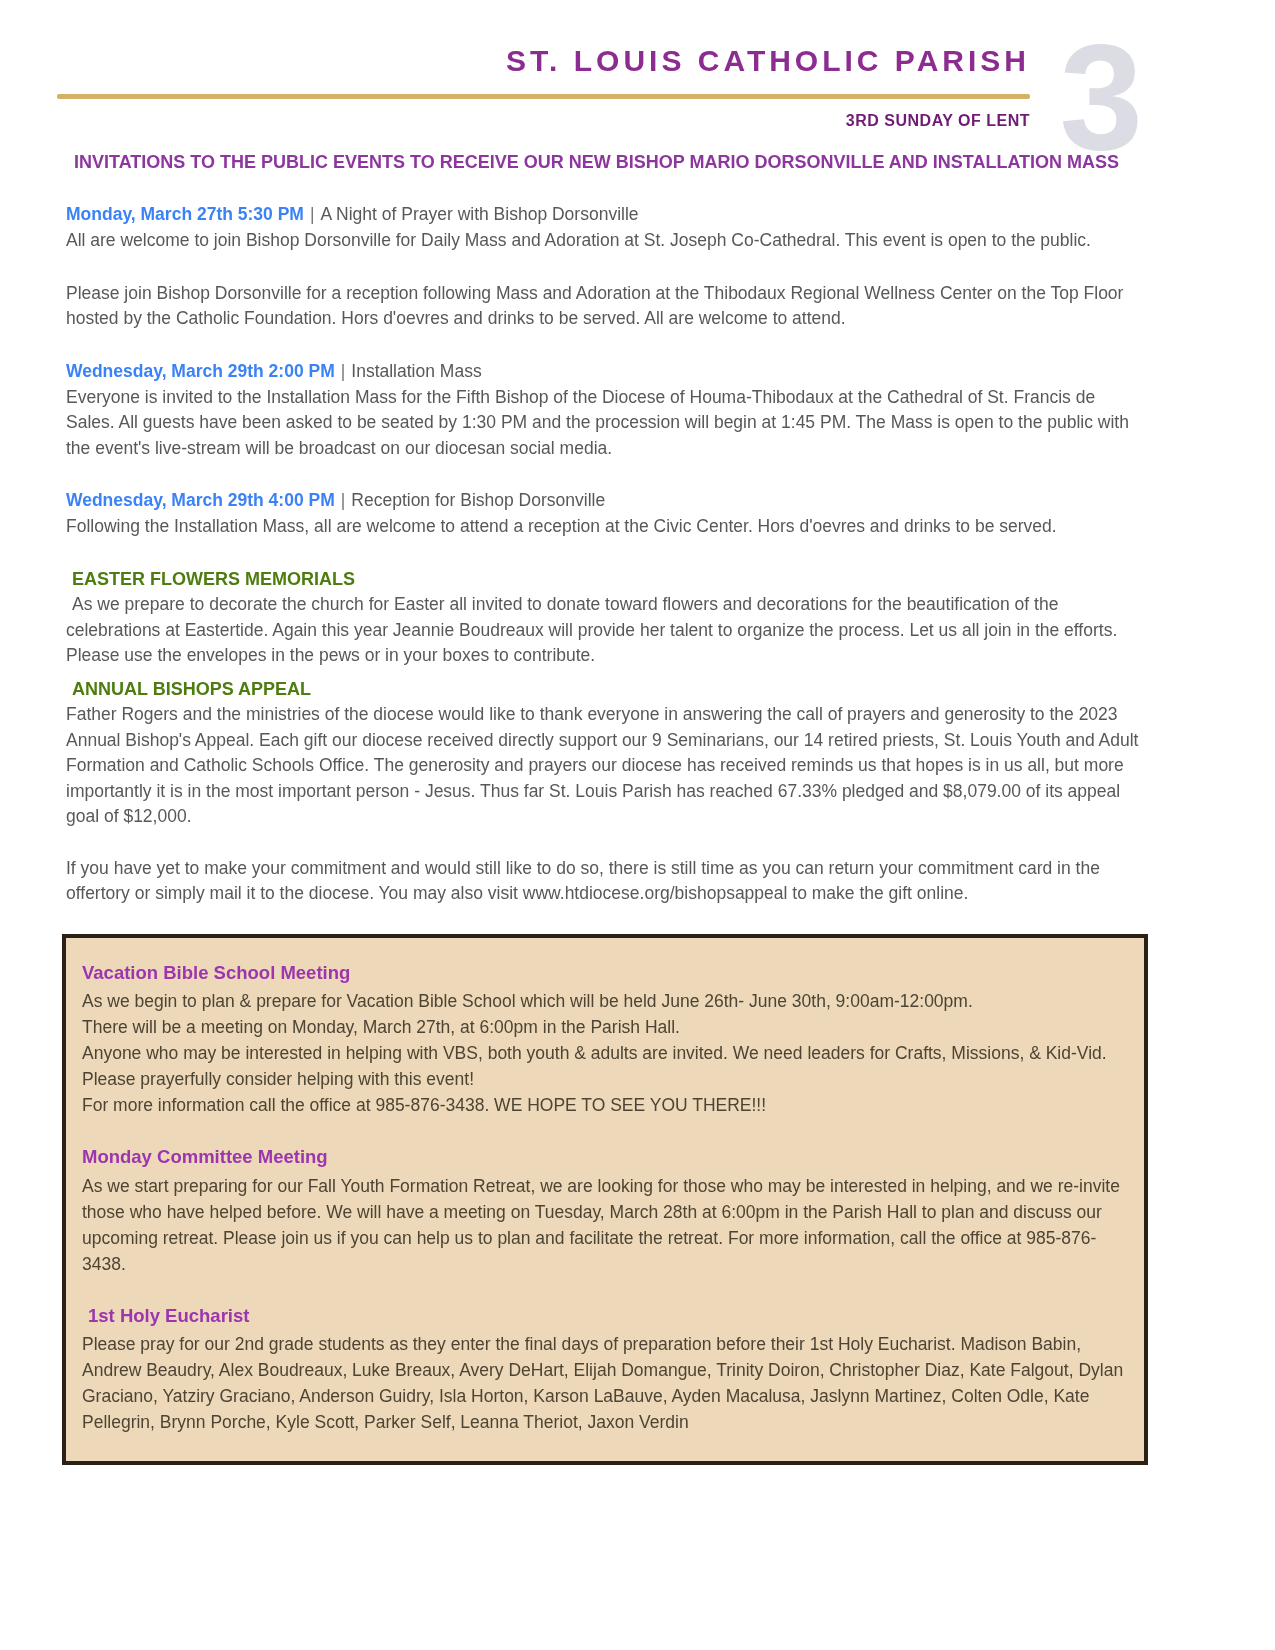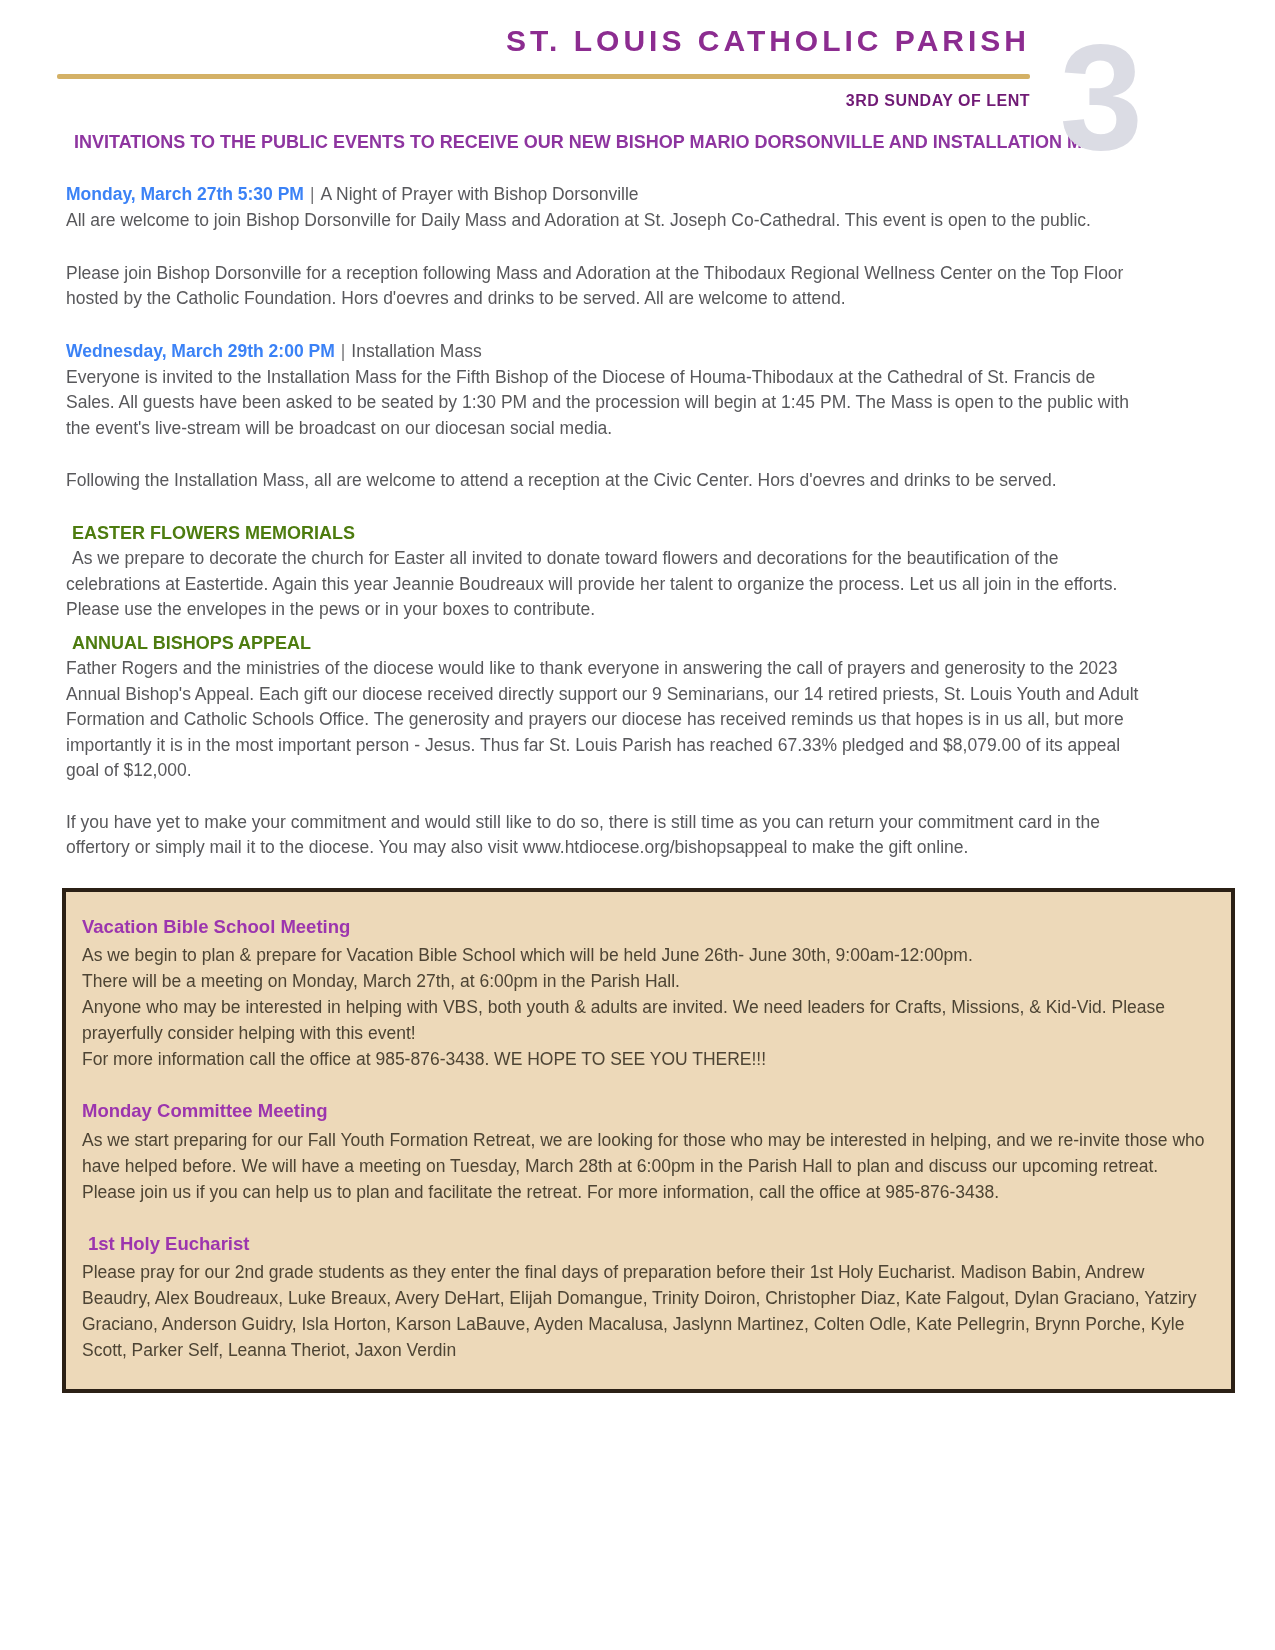--- a/index.html
+++ b/index.html
@@ -10,21 +10,21 @@
     background:#ffffff;
     font-family:"Liberation Sans", sans-serif;
     color:#58585b;
     overflow:hidden;
   }
   
   .header-inner {
     margin-left:57px;
     width:973px;
     text-align:right;
-    padding-top:24px;
+    padding-top:44px;
   }
   .page-title {
     font-size:30px;
     font-weight:bold;
     letter-spacing:4px;
     color:#8c2c90;
     white-space:nowrap;
   }
   .gold-rule {
     margin-top:16px;
@@ -78,21 +78,21 @@
     text-indent:6px;
     margin-top:8px;
   }
   .section-body { text-indent:6px; }
   .section-body-flat { }
   .commitment { margin-top:26px; margin-bottom:0; }
   
   .tan-box {
     margin-left:-4px;
     margin-top:27px;
-    width:1173px;
+    width:1086px;
     background:#edd9b9;
     border:4px solid #2b2015;
     padding:22px 18px 26px 16px;
     color:#4d4434;
   }
   .box-section { margin-bottom:26px; }
   .box-section:last-child { margin-bottom:0; }
   .box-heading {
     font-size:18.5px;
     font-weight:bold;
@@ -135,20 +135,23 @@
       </div>
 
       <div class="event">
         <div class="event-head">
           <span class="event-dt">Wednesday, March 29th 2:00 PM</span><span class="event-sep">|</span><span class="event-title">Installation Mass</span>
         </div>
         <p class="event-body">Everyone is invited to the Installation Mass for the Fifth Bishop of the Diocese of Houma-Thibodaux at the Cathedral of St. Francis de Sales. All guests have been asked to be seated by 1:30 PM and the procession will begin at 1:45 PM. The Mass is open to the public with the event's live-stream will be broadcast on our diocesan social media.</p>
       </div>
 
       <div class="event">
+        <div class="event-head">
+          <span class="event-dt">Wednesday, March 29th 4:00 PM</span><span class="event-sep">|</span><span class="event-title">Reception for Bishop Dorsonville</span>
+        </div>
         <p class="event-body">Following the Installation Mass, all are welcome to attend a reception at the Civic Center. Hors d'oevres and drinks to be served.</p>
       </div>
 
     </div>
 
     <div class="section">
       <h3 class="section-heading">EASTER FLOWERS MEMORIALS</h3>
       <p class="section-body">As we prepare to decorate the church for Easter all invited to donate toward flowers and decorations for the beautification of the celebrations at Eastertide.  Again this year Jeannie Boudreaux will provide her talent to organize the process. Let us all join in the efforts. Please use the envelopes in the pews or in your boxes to contribute.</p>
     </div>
 

